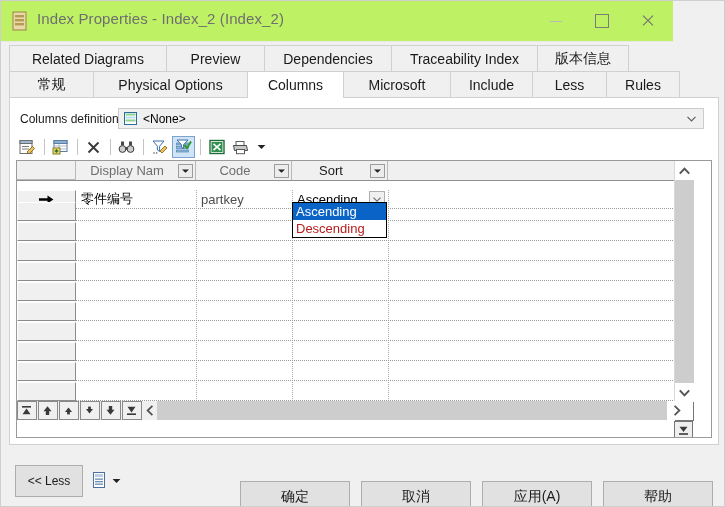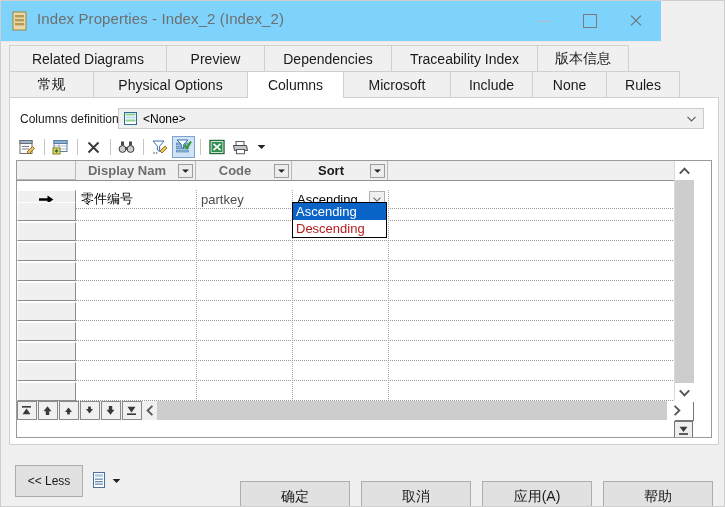--- a/index.html
+++ b/index.html
@@ -15,22 +15,23 @@
     background: #f0f0f0;
     box-sizing: border-box;
     border: 1px solid #cfcfcf;
     overflow: hidden;
   }
 
   
   .titlebar {
     position: absolute; left: 0; top: 0;
     width: 660px; height: 40px;
-    background: #7dd3fc;
+    background: #bef264;
     border-bottom: 1px solid #e8e8e8;
+    padding-left: 12px;
   }
   .title-icon {
     position: absolute; left: 10px; top: 10px;
     width: 18px; height: 20px;
   }
   .title-text {
     position: absolute; left: 36px; top: 9px;
     font-size: 15px; color: #6f6f6f;
     letter-spacing: 0.1px;
     white-space: nowrap;
@@ -155,21 +156,20 @@
     position: absolute; left: 0; top: 0;
     width: 676px; height: 259px;
     background: #ffffff;
   }
   .ghead {
     position: absolute; left: 0; top: 0;
     height: 20px; width: 676px;
     background: #f0f0f0;
     border-bottom: 2px solid #909090;
     box-sizing: border-box;
-    font-weight: bold;
   }
   .ghead .hcell {
     position: absolute; top: 0; height: 19px;
     background: #f0f0f0;
     border-right: 1px solid #b9b9b9;
     box-sizing: border-box;
     display: flex; align-items: center;
   }
   .hcell .hlabel {
     flex: 1; text-align: center;
@@ -385,21 +385,21 @@
       <div class="tab active" style="width:97px">
         <span>Columns</span>
       </div>
       <div class="tab" style="width:108px">
         <span>Microsoft</span>
       </div>
       <div class="tab" style="width:83px">
         <span>Include</span>
       </div>
       <div class="tab" style="width:75px">
-        <span>None</span>
+        <span>Less</span>
       </div>
       <div class="tab" style="width:74px">
         <span>Rules</span>
       </div>
     </div>
   </div>
 
   <div class="panel">
 
     <div class="coldef-label">Columns definition:</div>

